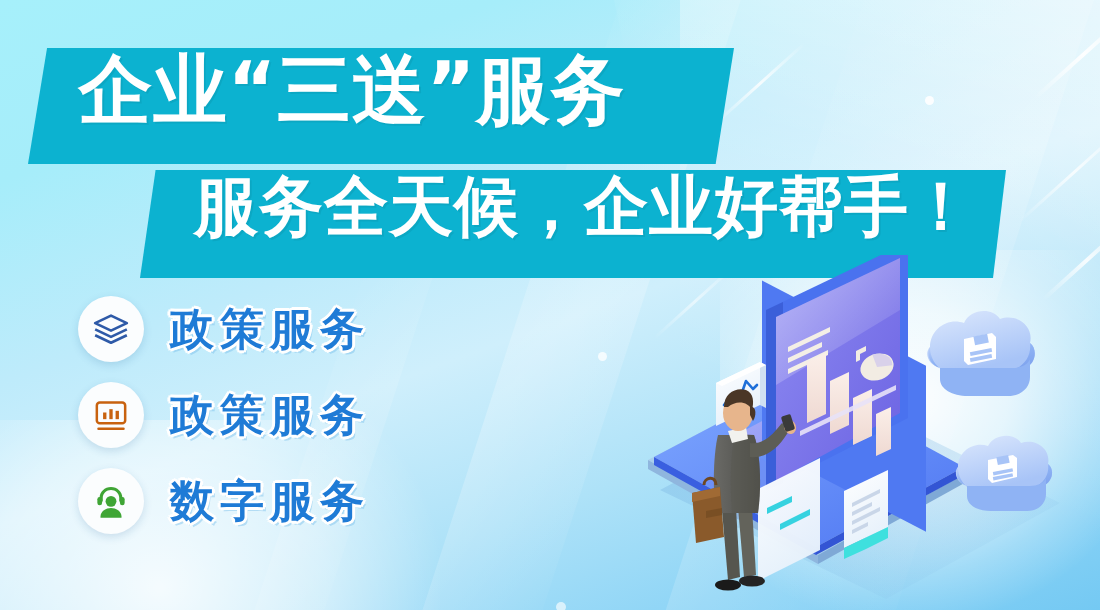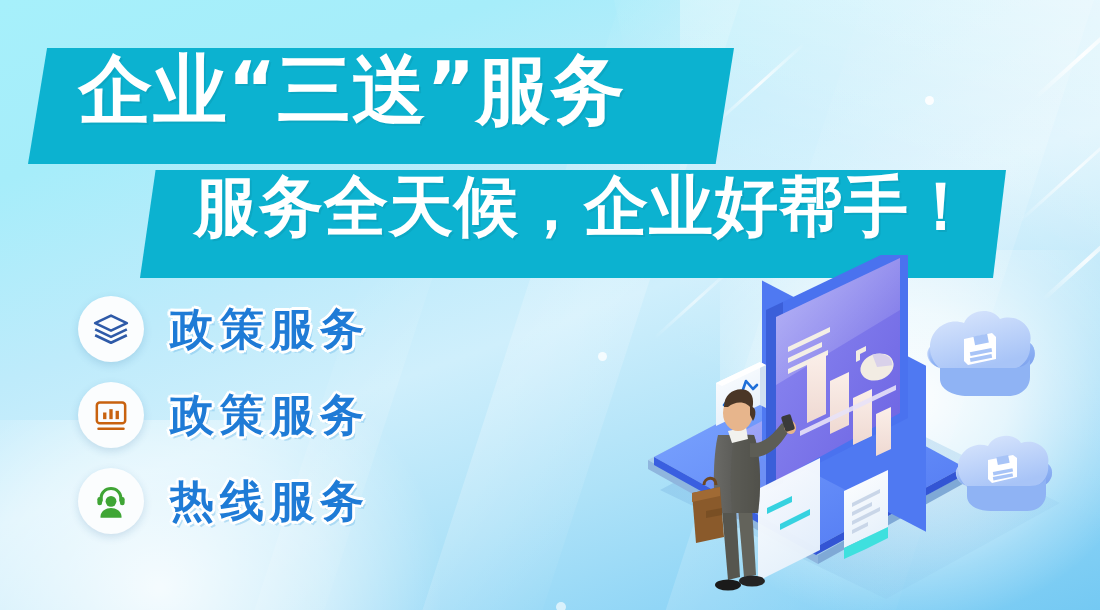--- a/index.html
+++ b/index.html
@@ -179,21 +179,21 @@
         <svg viewBox="0 0 48 48" width="42" height="42" aria-hidden="true">
           <g fill="#3FA535">
             <path d="M24 8c-7.2 0-13 5.5-13 12.3v4.4h3.6v-4.4c0-5 4.2-9 9.4-9s9.4 4 9.4 9v4.4H37v-4.4C37 13.5 31.2 8 24 8Z"></path>
             <rect x="8.4" y="19.4" width="5.4" height="9.4" rx="2.6"></rect>
             <rect x="34.2" y="19.4" width="5.4" height="9.4" rx="2.6"></rect>
             <circle cx="24" cy="24.4" r="6.2"></circle>
             <path d="M24 32c-6.6 0-12 4.3-12 9.6V43h24v-1.4C36 36.3 30.6 32 24 32Z"></path>
           </g>
         </svg>
       </span>
-      <span class="feature-label">热线服务</span>
+      <span class="feature-label">数字服务</span>
     </div>
 
   </div>
 
   <div id="illu">
     <svg viewBox="0 0 460 355" aria-hidden="true">
       <defs>
         <linearGradient id="gScreen" x1="0" y1="0" x2="1" y2="1">
           <stop offset="0" stop-color="#8E8BF2"></stop>
           <stop offset="55" stop-color="#6B62E2"></stop>

